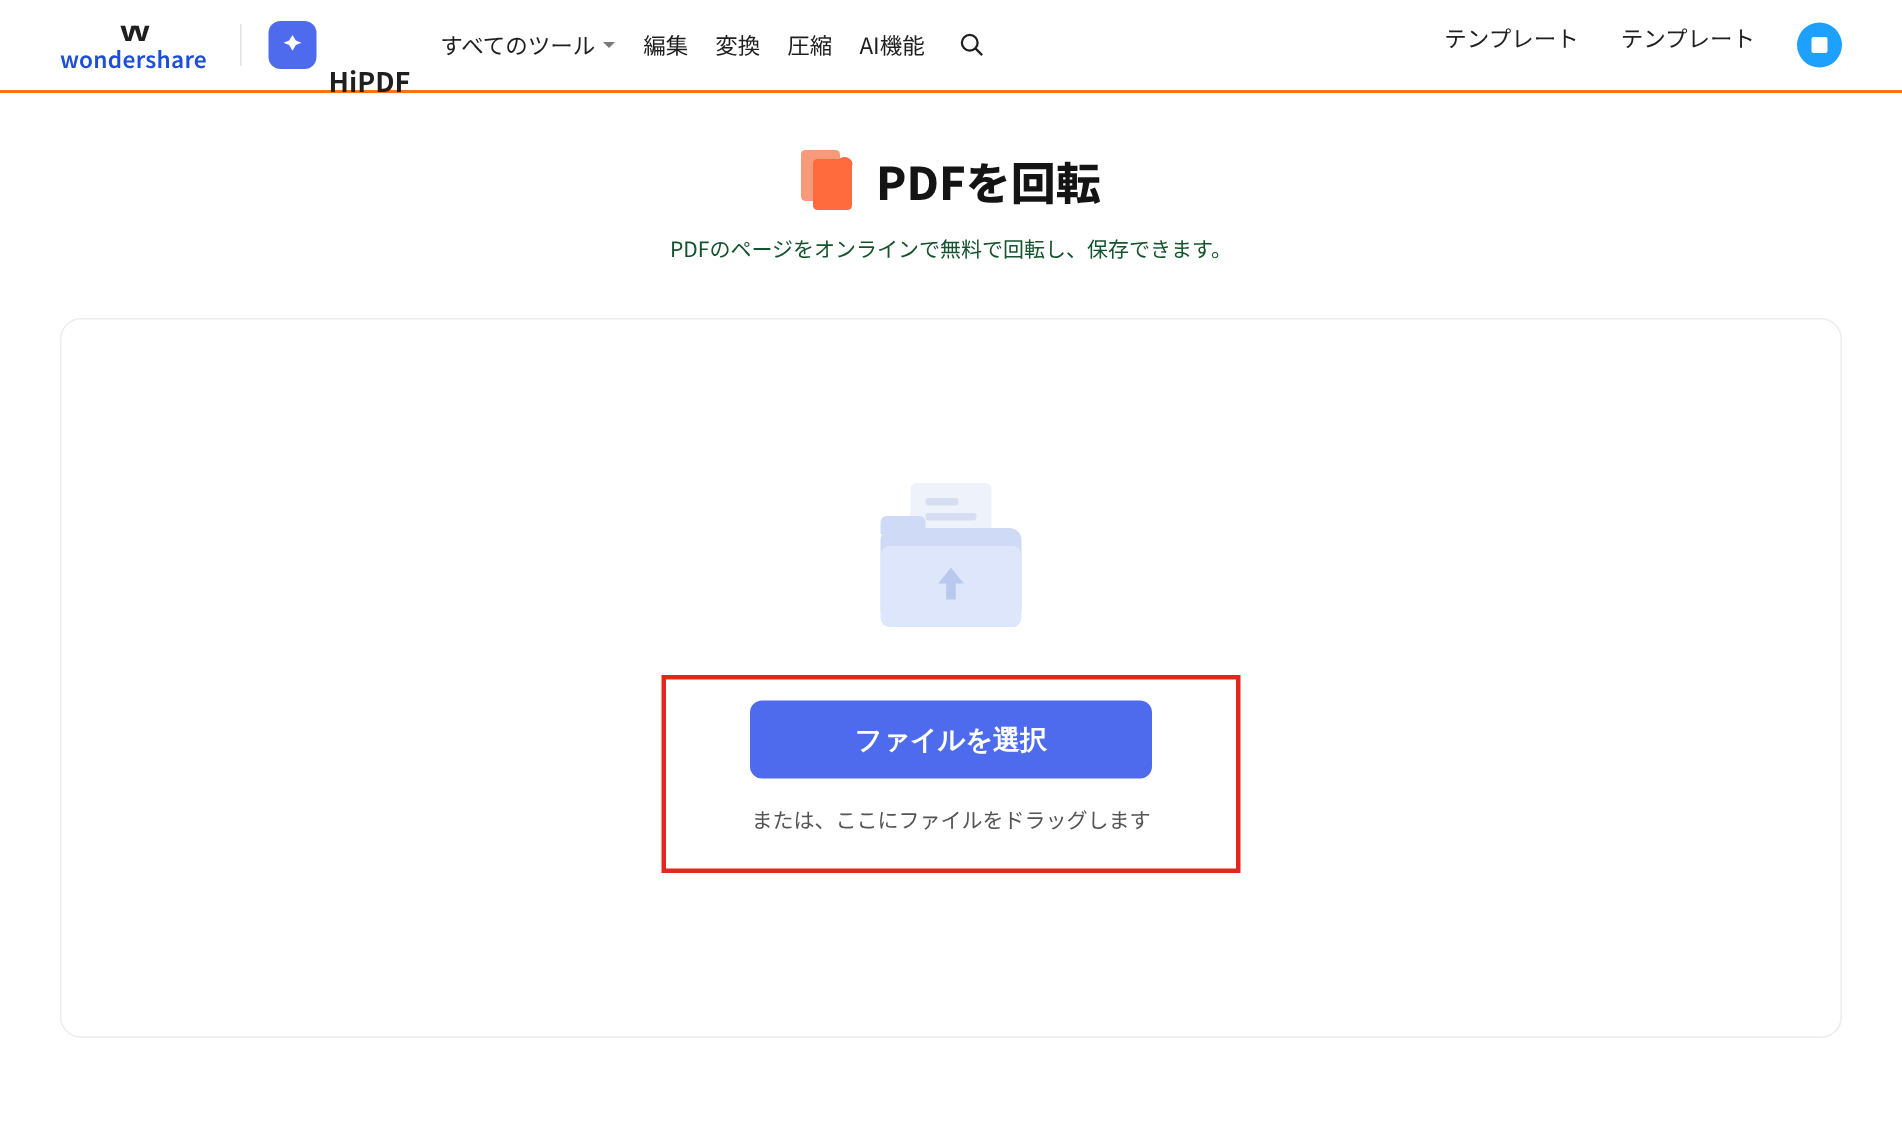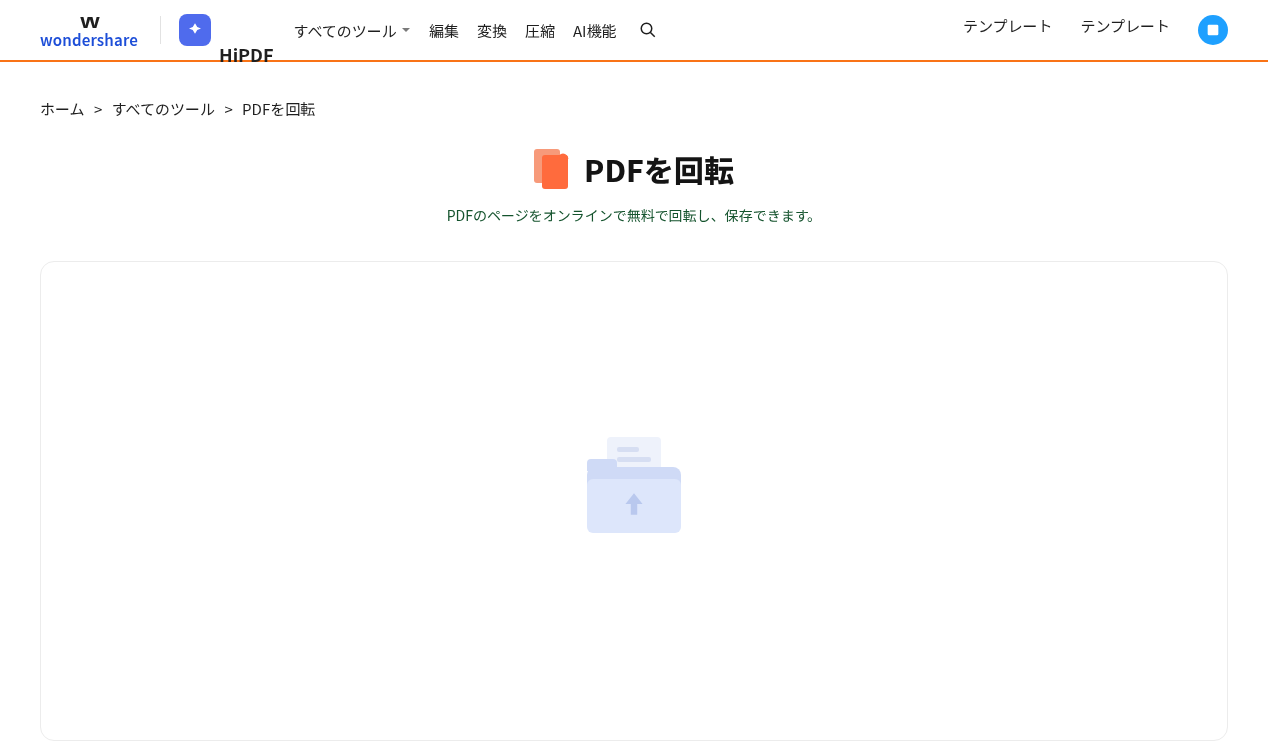--- a/index.html
+++ b/index.html
@@ -308,27 +308,20 @@
       <svg viewBox="0 0 24 24">
         <rect x="4" y="4" width="16" height="16" rx="2" fill="#fff"></rect>
         <rect x="4" y="4" width="16" height="16" rx="2" fill="none"></rect>
         <path d="M5 5 H19 V19 H12 V12 H5 Z" fill="#fff"></path>
       </svg>
     </div>
   </div>
 </div>
 
 <div class="page">
-  <div class="breadcrumb">
-    <span>ホーム</span>
-    <span class="bc-sep">&gt;</span>
-    <span>すべてのツール</span>
-    <span class="bc-sep">&gt;</span>
-    <span>PDFを回転</span>
-  </div>
 
   <div class="title-row">
     <div class="title-icon">
       <div class="back"></div>
       <div class="front"></div>
       <div class="arrow">
         <svg viewBox="0 0 24 24">
             <path d="M4 12 A8 8 0 0 1 20 12 M20 12 L16 8 M20 12 L16 16" stroke="#ff6b3d"></path>
           </svg>
       </div>
@@ -343,14 +336,18 @@
       <div class="folder-tab"></div>
       <div class="folder-back"></div>
       <div class="folder-front"></div>
       <div class="up-arrow">
         <svg viewBox="0 0 24 28">
             <path d="M12 4 L20 14 L15 14 L15 24 L9 24 L9 14 L4 14 Z"></path>
           </svg>
       </div>
     </div>
 
+    <div class="highlight-box">
+      <button class="select-btn">ファイルを選択</button>
+      <div class="drag-text">または、ここにファイルをドラッグします</div>
+    </div>
   </div>
 </div>
 
 </body></html>

